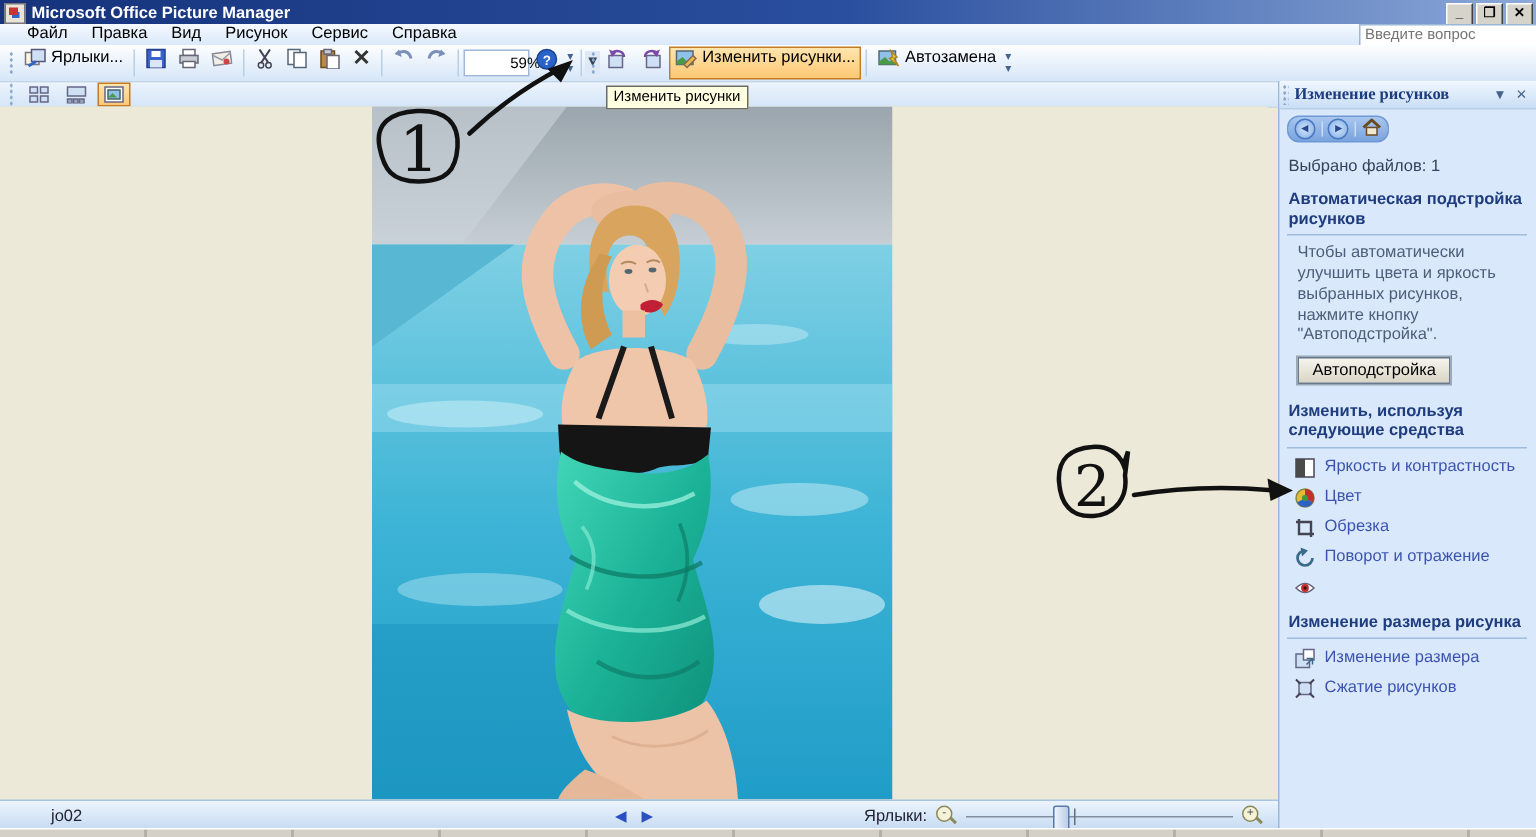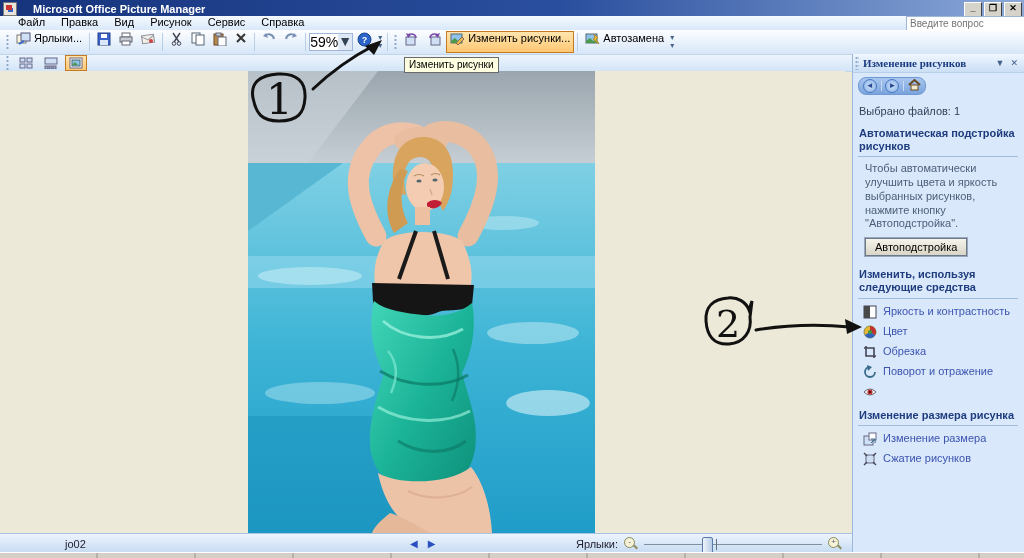--- a/index.html
+++ b/index.html
@@ -1,21 +1,21 @@
 <!DOCTYPE html>
 <html><head>
 <meta charset="utf-8">
 <style>
   html,body{margin:0;padding:0;}
   .app{position:relative;width:1024px;height:558px;overflow:hidden;
        font-family:"Liberation Sans",sans-serif;font-size:11px;background:#ece9d8;}
   
   .titlebar{position:absolute;top:0;left:0;right:0;height:18px;
     background:linear-gradient(90deg,#16337c 0%,#2a4f9e 55%,#8ca9d9 100%);
-    color:#fff;display:flex;align-items:center;gap:16px;padding-left:3px;font-weight:bold;}
+    color:#fff;display:flex;align-items:center;gap:4px;padding-left:3px;font-weight:bold;}
   .appicon{width:12px;height:12px;background:#e8e4da;border:1px solid #777;
     display:inline-block;position:relative;}
   .appicon::after{content:"";position:absolute;left:2px;top:2px;width:6px;height:5px;background:#c33;}
   .appicon::before{content:"";position:absolute;left:4px;top:5px;width:5px;height:4px;background:#36c;}
   .winbtns{margin-left:auto;display:flex;padding-right:2px;}
   .wbtn{width:16px;height:13px;background:#d6d3ca;border:1px solid;border-color:#fff #404040 #404040 #fff;
     color:#000;font-size:9px;line-height:11px;text-align:center;margin-left:2px;font-weight:bold;}
   
   .menubar{position:absolute;top:16px;left:0;right:0;height:14px;
     background:linear-gradient(#f5fafe,#d9e8fa);display:flex;padding-left:10px;color:#000;}
@@ -30,36 +30,36 @@
   .tb2{position:absolute;top:55px;left:0;right:0;height:16px;
     background:linear-gradient(#ecf4fd,#d4e5f7);border-bottom:1px solid #c6d8ec;
     display:flex;align-items:center;padding-left:3px;gap:3px;}
   .grip{width:3px;height:16px;margin:0 3px;
     background-image:radial-gradient(circle,#8aa8cc 1px,transparent 1.2px);background-size:3px 4px;}
   .sep{width:1px;height:18px;background:#b8cfe8;margin:0 3px;}
   .tbtn{height:20px;display:flex;align-items:flex-start;gap:3px;padding:0 3px;border:1px solid transparent;color:#000;}
   .tbtn.checked{background:linear-gradient(#ffe5ae,#ffc774);border-color:#c57a24;}
   .tbtn svg{display:block;}
   .zoombox{width:42px;height:16px;background:#fff;border:1px solid #9eb6d8;display:flex;align-items:center;}
-  .zoombox span{flex:1;text-align:center;font-size:14px;}
+  .zoombox span{flex:1;text-align:center;font-size:10px;margin-left:30px;}
   .zoomdrop{width:11px;height:100%;font-size:8px;color:#345;text-align:center;line-height:15px;background:#dfe9f6;}
   .chev{font-size:8px;color:#46648c;padding:0 2px;line-height:8px;text-align:center;}
   .viewbtn{width:20px;height:14px;border:1px solid transparent;display:flex;align-items:center;justify-content:center;}
   .viewbtn.checked{background:linear-gradient(#ffe5ae,#ffc774);border-color:#c57a24;}
   
   .canvas{position:absolute;top:71px;left:0;width:845px;height:462px;background:#ece9d8;}
   .photo{position:absolute;left:248px;top:71px;width:347px;height:462px;}
   
   .tooltip{position:absolute;left:404px;top:57px;height:14px;padding:0 4px;background:#ffffe1;
     border:1px solid #6a6a6a;font-size:10px;line-height:14px;color:#000;z-index:40;white-space:nowrap;text-align:center;}
   
   .statusbar{position:absolute;left:0;top:533px;width:852px;height:19px;
     background:linear-gradient(#ecf4fd,#c6dbf2);border-top:1px solid #a8c4e2;
     display:flex;align-items:center;color:#223;}
-  .fname{margin-left:65px;}
+  .fname{margin-left:34px;}
   .navarrows{position:absolute;left:410px;display:flex;gap:10px;font-size:10px;}
   .navarrows span{color:#2a4fc0;}
   .zoomctl{position:absolute;left:576px;display:flex;align-items:center;gap:6px;}
   .mag{width:14px;height:14px;position:relative;}
   .mag .lens{position:absolute;left:0;top:0;width:9px;height:9px;border:1.5px solid #8a8a5a;
     border-radius:50%;background:#f6f2d8;font-size:8px;line-height:8px;text-align:center;color:#555;}
   .mag .handle{position:absolute;left:9px;top:9px;width:5px;height:2px;background:#8a8a5a;transform:rotate(45deg);}
   .track{position:relative;width:178px;height:16px;}
   .track .line{position:absolute;left:0;right:0;top:8px;height:1px;background:#80909e;}
   .track .tick{position:absolute;left:72px;top:3px;width:1px;height:11px;background:#60707e;}

